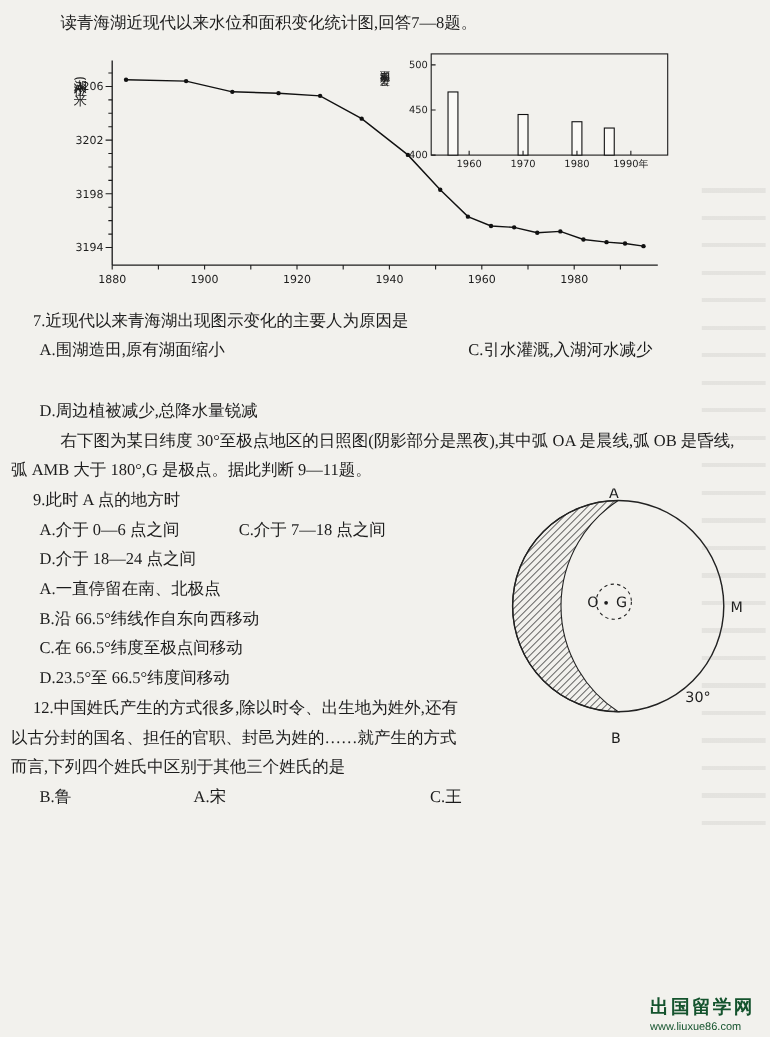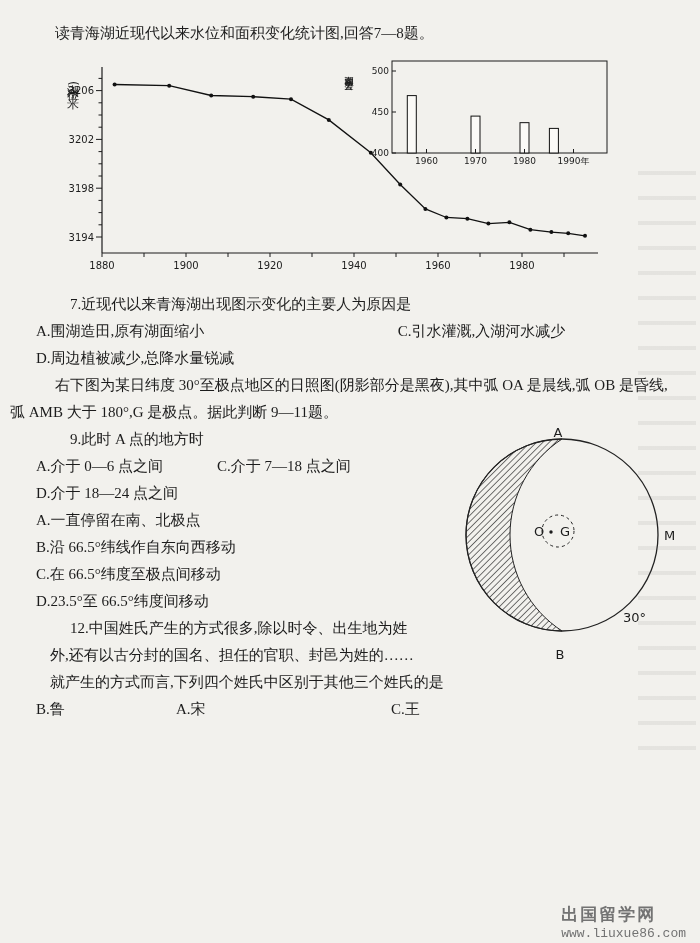--- a/index.html
+++ b/index.html
@@ -3,28 +3,28 @@
 <meta charset="utf-8">
 <style>
   html,body{margin:0;padding:0;}
   body{
     width:700px;height:943px;overflow:hidden;position:relative;
     background:#f2f1ed;
     color:#1c1c1c;
     font-family:"Liberation Serif","DejaVu Serif",serif;
     font-size:15px;line-height:27px;
   }
-  .page{padding:20px 18px 0 10px;position:relative;}
+  .page{padding:8px 18px 0 10px;position:relative;}
   p{margin:0;}
   .intro{text-indent:3em;}
-  .stem{text-indent:20px;margin-left:40px;}
+  .stem{text-indent:20px;}
   .opts{padding-left:26px;}
   .opt{white-space:nowrap;}
   .opts.one-col .opt{display:block;}
-  .opts.grid2{display:grid;grid-template-columns:56% 44%;}
+  .opts.grid2{display:grid;grid-template-columns:56% 44%;gap:28px;}
   .opts.grid2n{display:grid;grid-template-columns:181px 1fr;}
   .opts.grid4{display:grid;grid-template-columns:140px 215px 170px 1fr;}
   .opts.grid3{display:grid;grid-template-columns:140px 215px 1fr;}
   .clear{clear:both;}
 
   
   .chart-block{position:relative;margin:4px 0 2px 22px;height:238px;}
   .chart-block svg{display:block;}
   #lake-chart text{font-family:"DejaVu Sans",sans-serif;fill:#1c1c1c;}
   .ylabel-v{
@@ -36,24 +36,24 @@
 
   
   .sun-diagram{float:right;width:250px;margin:2px 0 4px 10px;}
   .sun-diagram svg{display:block;margin-left:auto;}
   .sun-diagram text{font-family:"DejaVu Sans",sans-serif;fill:#1c1c1c;font-size:13px;}
   .big-circle{fill:none;stroke:#222;stroke-width:1.3;}
   .night{stroke:#222;stroke-width:1;}
   .dashed-circle{fill:none;stroke:#222;stroke-width:1;stroke-dasharray:3 3;}
 
   
-  .watermark{position:absolute;right:14px;bottom:2px;color:#737373;text-align:left;
-    font-family:Liberation Mono, monospace;}
+  .watermark{position:absolute;right:14px;bottom:2px;color:#14532d;text-align:left;
+    font-family:Liberation Sans, sans-serif;}
   .wm-name{font-weight:bold;font-size:17px;line-height:21px;letter-spacing:2px;}
-  .wm-url{font-size:13px;line-height:15px;}
+  .wm-url{font-size:10px;line-height:15px;}
 
   
   .scan-noise{position:absolute;right:4px;top:150px;width:58px;height:620px;
     background:repeating-linear-gradient(180deg,transparent 0 21px,rgba(110,110,110,0.10) 21px 25px);
     filter:blur(0.7px);pointer-events:none;}
 </style>
 </head>
 <body>
 
 <div class="page">

